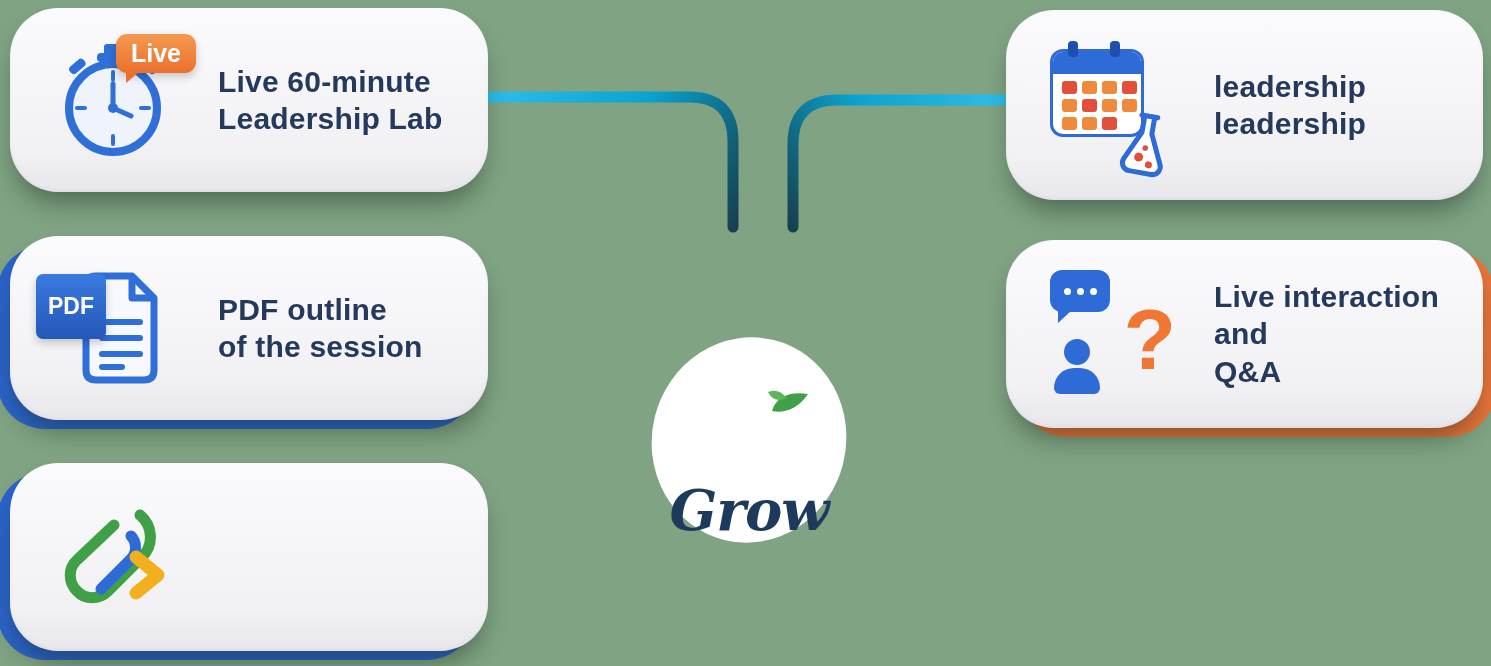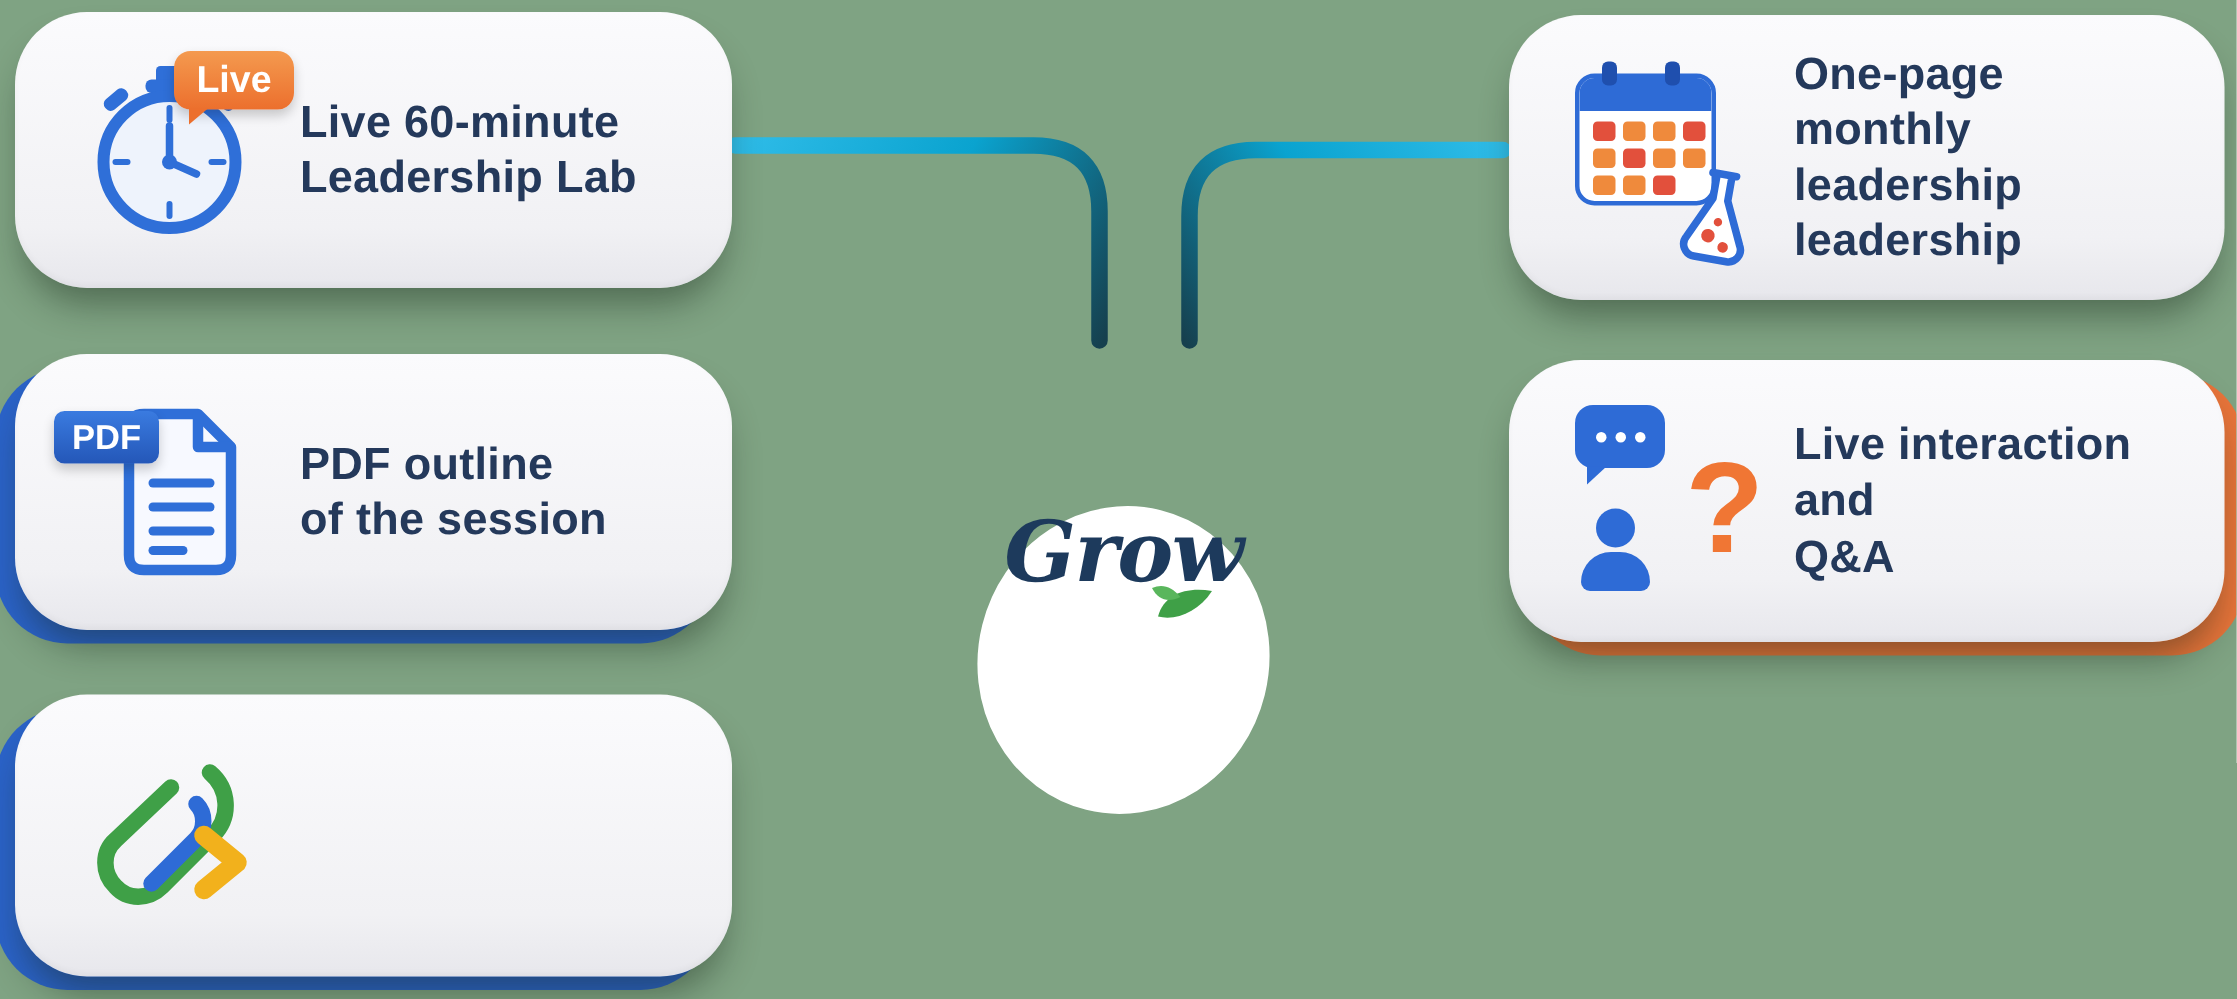--- a/index.html
+++ b/index.html
@@ -6,21 +6,21 @@
   body{font-family:"Liberation Sans","DejaVu Sans",sans-serif;}
   #canvas{position:relative;width:1491px;height:666px;background:#7fa383;overflow:hidden;}
 
   
   .card{position:absolute;width:478px;height:186px;}
   .card .accent{position:absolute;width:100%;height:100%;border-radius:48px;}
   .accent-blue{left:-13px;top:9px;background:#2b63c9;}
   .accent-orange{left:13px;top:9px;background:#e8743a;}
   .card .face{position:absolute;inset:0;background:linear-gradient(180deg,#fbfbfd 0%,#f1f1f4 78%,#e7e7ec 100%);
     border-radius:48px;box-shadow:0 16px 24px -6px rgba(22,38,22,.45), inset 0 -2px 4px rgba(0,0,0,.04);
-    display:flex;align-items:center;padding:0 24px 0 42px;gap:16px;box-sizing:border-box;}
+    display:flex;align-items:center;padding:0 24px 0 42px;gap:34px;box-sizing:border-box;}
   .card-text{font-size:30px;font-weight:700;color:#24395b;line-height:1.24;letter-spacing:.2px;}
   .card-text .line{display:block;}
   .card-text .line.orange{color:#ee7434;}
   .icon-box{position:relative;width:132px;height:132px;flex-shrink:0;}
 
   
   #card-l1{left:10px;top:8px;height:184px;}
   #card-l2{left:10px;top:236px;height:184px;}
   #card-l3{left:10px;top:463px;height:188px;}
   #card-r1{left:1006px;top:10px;height:190px;width:477px;}
@@ -29,21 +29,21 @@
 
   
   .live-badge{position:absolute;top:0px;right:-12px;background:linear-gradient(180deg,#f49a4f,#ec6f2d);
     color:#fff;font-weight:700;font-size:25px;padding:5px 15px;border-radius:11px;
     box-shadow:0 4px 8px rgba(0,0,0,.2);}
   .live-badge::after{content:"";position:absolute;left:10px;bottom:-10px;width:0;height:0;
     border-style:solid;border-width:11px 13px 0 0;border-color:#ec6f2d transparent transparent transparent;}
 
   
   .pdf-label{position:absolute;top:12px;left:-16px;background:linear-gradient(180deg,#3a7be0,#2457b8);
-    color:#fff;font-weight:700;font-size:23px;padding:4px 12px;border-radius:7px;
+    color:#fff;font-weight:700;font-size:23px;padding:19px 12px;border-radius:7px;
     box-shadow:0 4px 8px rgba(0,0,0,.2);}
 
   
   .calendar{position:absolute;left:2px;top:10px;width:94px;height:88px;background:#fff;
     border:3px solid #2e6bd6;border-radius:13px;box-sizing:border-box;overflow:hidden;}
   .cal-header{height:22px;background:#2e6bd6;}
   .cal-ring{position:absolute;width:10px;height:16px;background:#1f4fae;border-radius:4px;top:2px;z-index:2;}
   .cal-ring.r1{left:20px;} .cal-ring.r2{left:62px;}
   .cal-grid{display:grid;grid-template-columns:repeat(4,15px);gap:5px;padding:7px 0 0 9px;}
   .cal-grid span{width:15px;height:13px;border-radius:3px;}
@@ -65,21 +65,21 @@
   
   .yt-btn{position:absolute;left:12px;top:26px;width:102px;height:72px;border-radius:18px;
     background:linear-gradient(150deg,#f29a52,#e96b28);box-shadow:0 8px 14px rgba(0,0,0,.28);
     display:flex;align-items:center;justify-content:center;}
   .yt-tri{width:0;height:0;border-style:solid;border-width:17px 0 17px 28px;
     border-color:transparent transparent transparent #ffffff;margin-left:6px;}
 
   
   #logo{position:absolute;left:650px;top:335px;width:198px;height:208px;}
   #logo .blob-svg{position:absolute;inset:0;width:100%;height:100%;}
-  #logo .logo-text{position:absolute;inset:0;display:flex;align-items:flex-start;justify-content:center;
+  #logo .logo-text{position:absolute;inset:0;display:flex;align-items:flex-end;justify-content:center;
     font-family:"DejaVu Serif","Liberation Serif",serif;font-style:italic;font-weight:700;
     font-size:56px;color:#1d3a5c;letter-spacing:-1px;}
   #logo .leaf{position:absolute;top:52px;right:36px;}
 
   
   #connectors{position:absolute;inset:0;pointer-events:none;}
 </style>
 </head>
 <body>
 
@@ -192,21 +192,20 @@
           </div>
         </div>
         <svg class="flask" viewBox="0 0 60 66">
           <path d="M22 5 h16 M25 5 v17 L12 50 a8 8 0 0 0 7 12 h22 a8 8 0 0 0 7-12 L35 22 V5" stroke="#2e6bd6" stroke-width="5" fill="#ffffff" stroke-linejoin="round" stroke-linecap="round"></path>
           <circle cx="26" cy="47" r="4.5" fill="#e2503c"></circle>
           <circle cx="37" cy="53" r="3.5" fill="#e2503c"></circle>
           <circle cx="31" cy="37" r="2.8" fill="#e2503c"></circle>
         </svg>
       </div>
       <div class="card-text">
-        <span class="line">One-page monthly</span>
         <span class="line">leadership</span>
         <span class="line">leadership</span>
       </div>
     </div>
   </div>
 
   <div class="card" id="card-r2">
     <div class="accent accent-orange"></div>
     <div class="face">
       <div class="icon-box">

